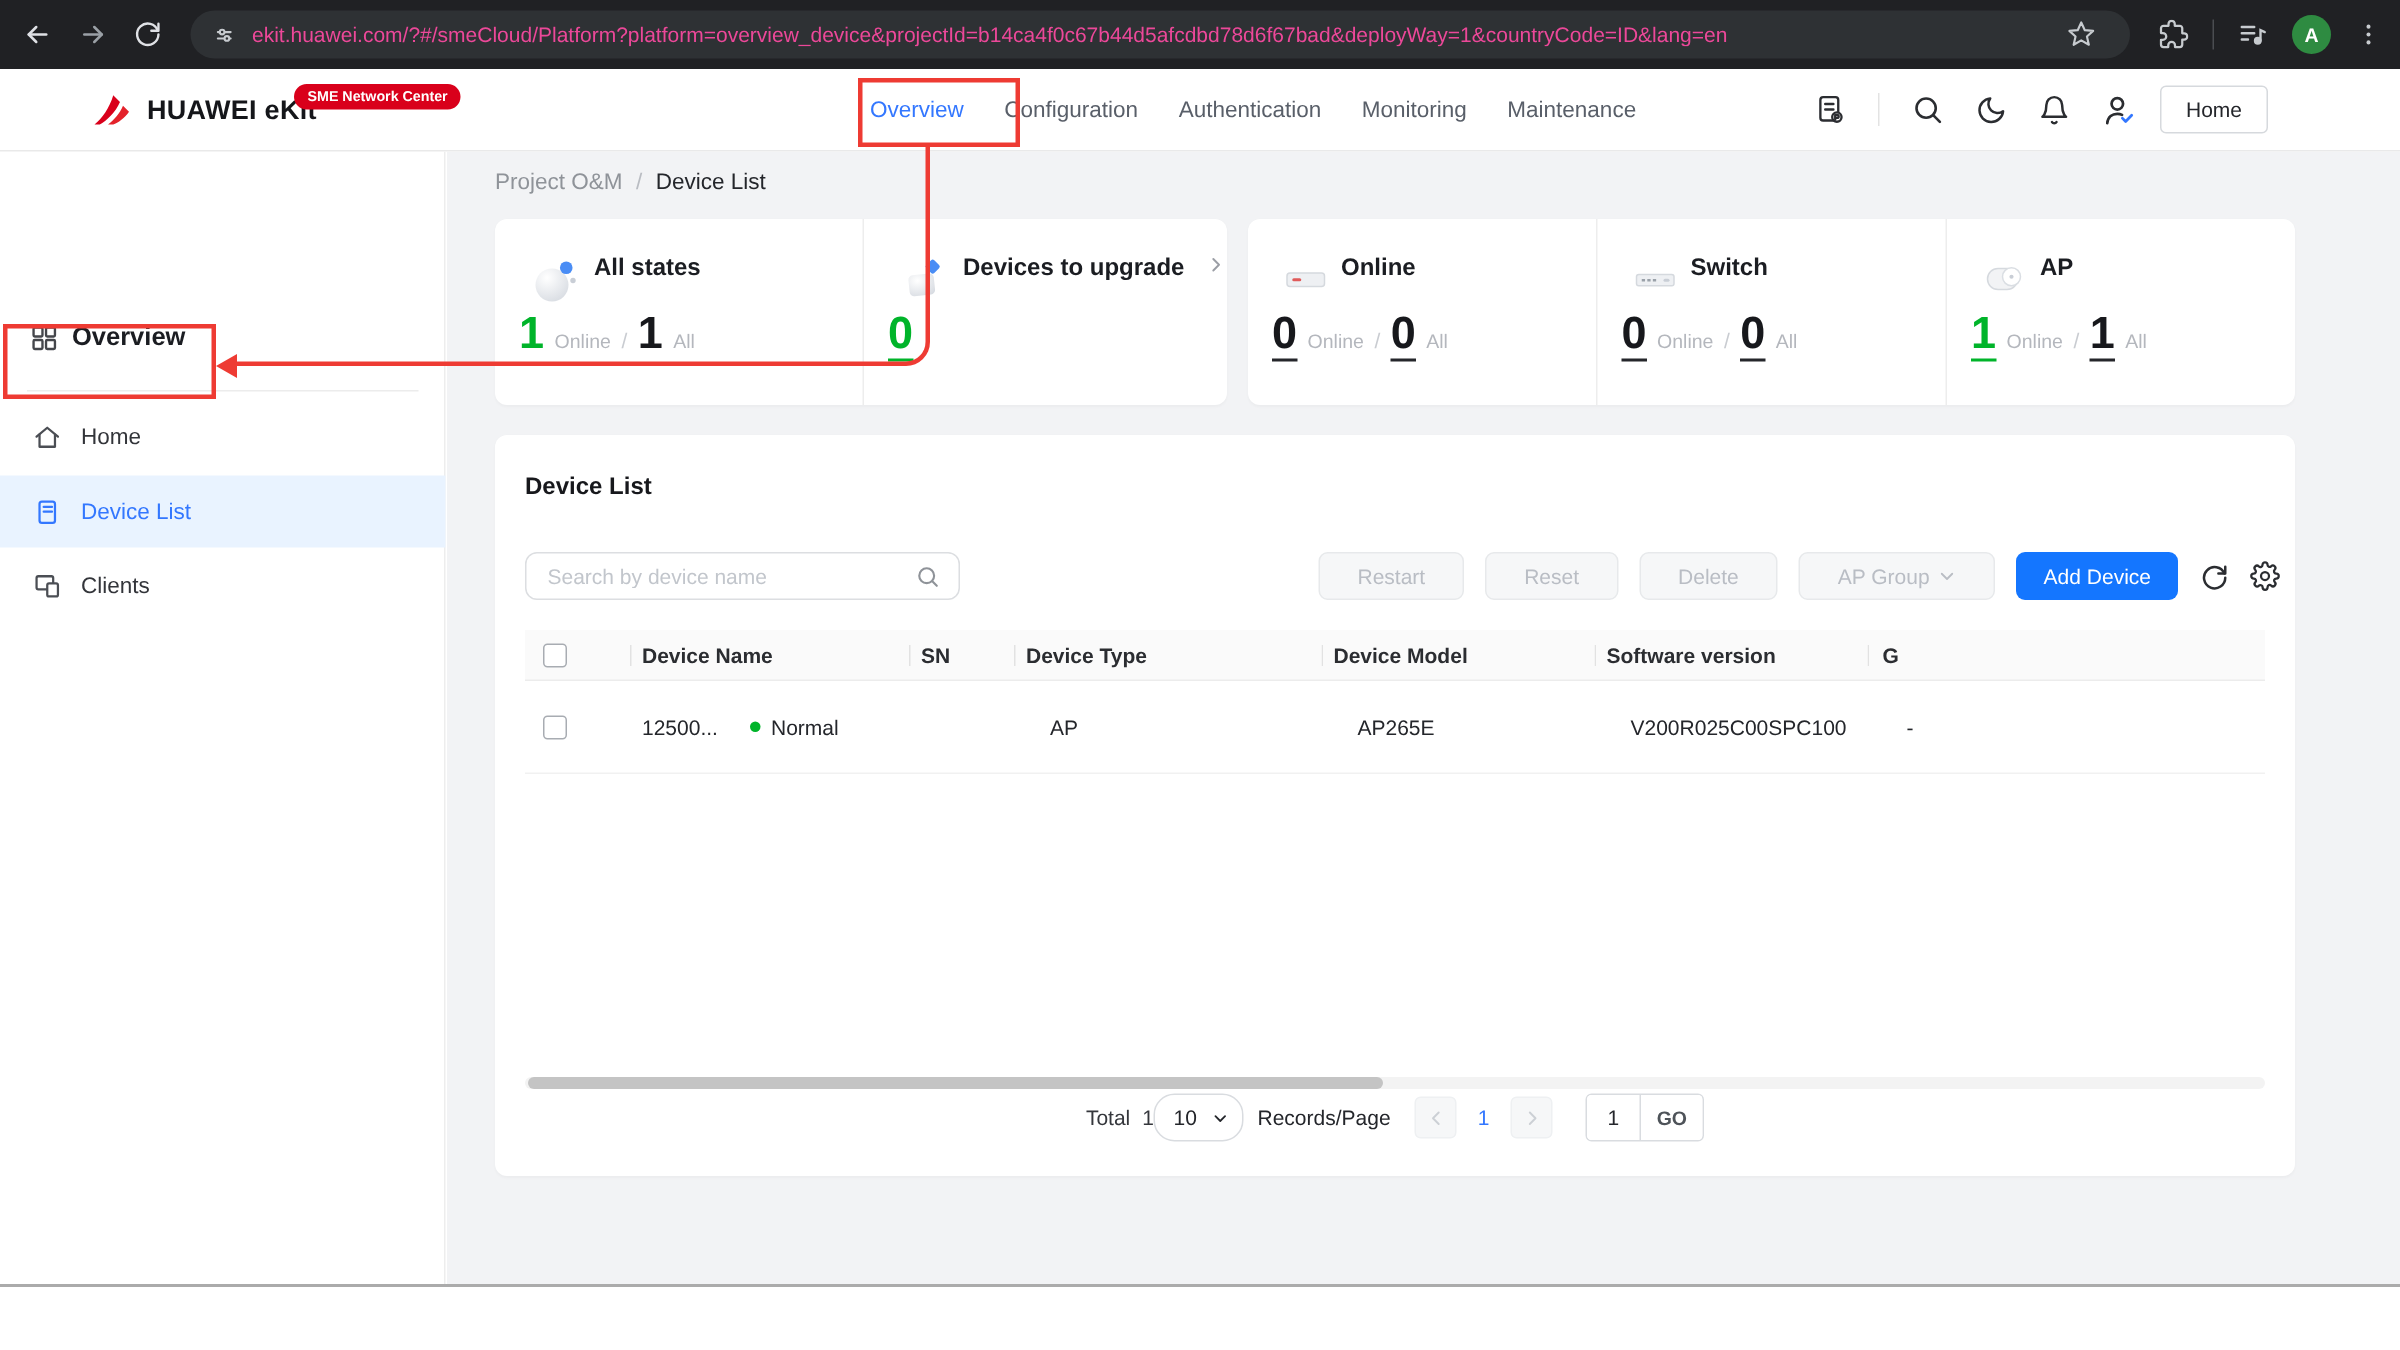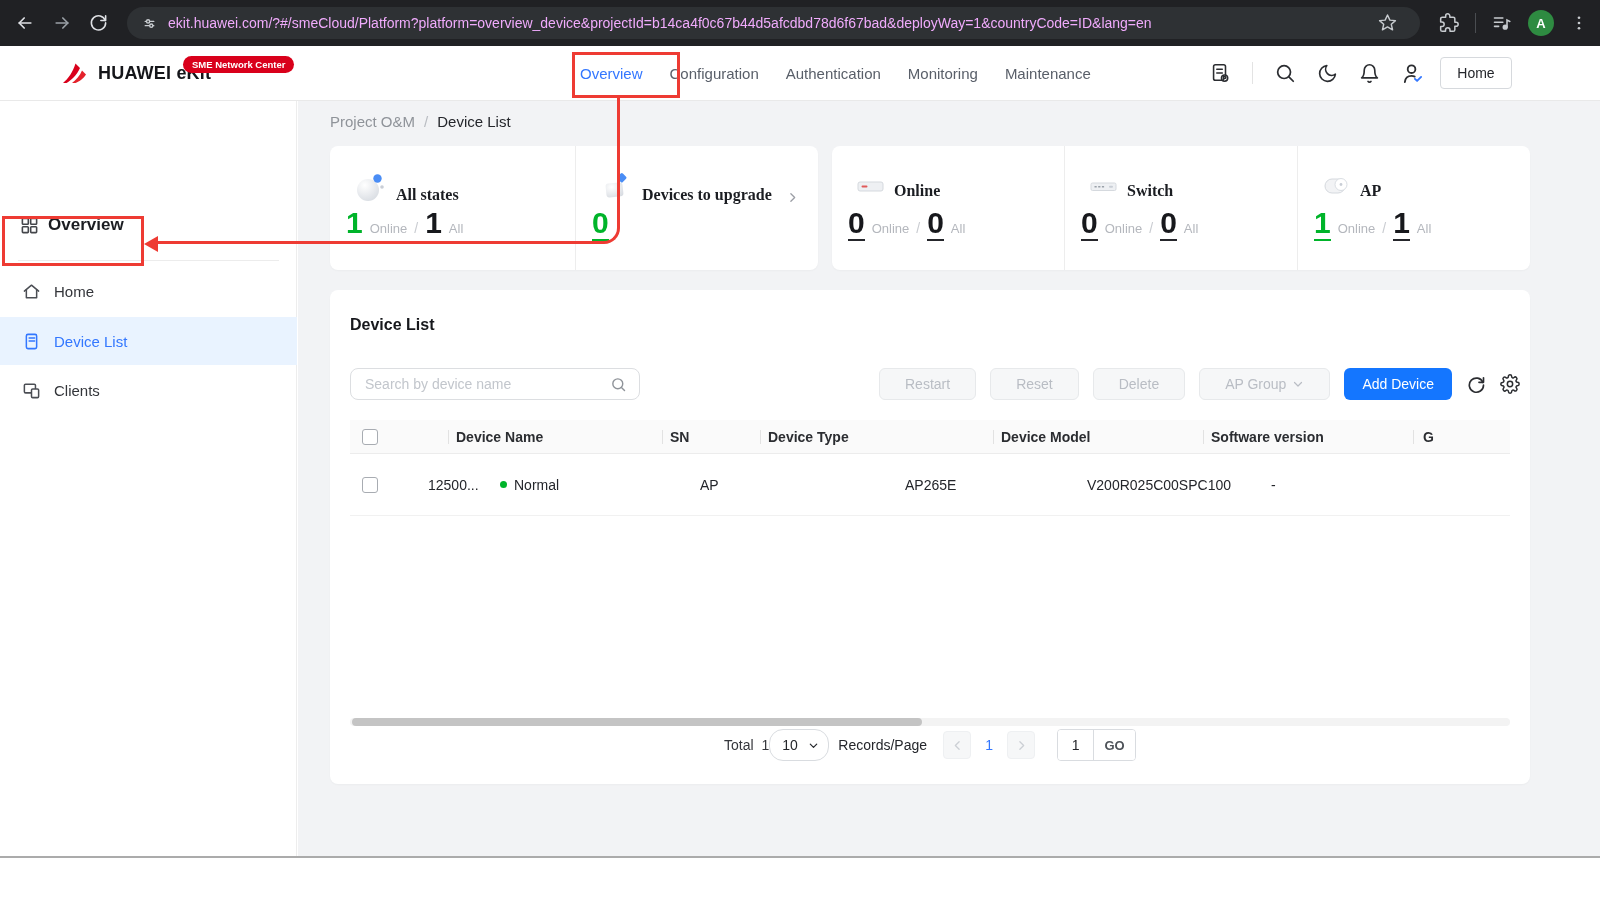--- a/index.html
+++ b/index.html
@@ -5,33 +5,33 @@
   * { margin:0; padding:0; box-sizing:border-box; }
   html,body { width:1600px; height:900px; overflow:hidden; background:#fff;
     font-family:"Liberation Sans","DejaVu Sans",sans-serif; }
   svg { display:block; }
 
   
   .browser-bar { position:absolute; left:0; top:0; width:1600px; height:46px; background:#202124; }
   .nav-btn { position:absolute; top:13px; width:20px; height:20px; color:#dfe1e5; cursor:pointer; }
   .url-pill { position:absolute; left:127px; top:7px; width:1293px; height:32px; background:#2e3134;
     border-radius:16px; display:flex; align-items:center; padding:0 40px 0 14px; overflow:hidden; }
-  .url-text { color:#f0abfc; font-size:14px; white-space:nowrap; overflow:hidden; margin-left:10px; }
+  .url-text { color:#ec4899; font-size:14px; white-space:nowrap; overflow:hidden; margin-left:10px; }
   .pill-star { position:absolute; left:1378px; top:13px; color:#c7cbcf; }
   .chrome-right { position:absolute; right:12px; top:0; height:46px; display:flex; align-items:center; gap:16px; }
   .chrome-divider { width:1px; height:20px; background:#4a4d51; }
   .avatar-circle { width:26px; height:26px; border-radius:50%; background:#2e8b41; color:#fff;
     font-size:13px; font-weight:bold; display:flex; align-items:center; justify-content:center; }
 
   
   .app-header { position:absolute; left:0; top:46px; width:1600px; height:55px; background:#fff;
     border-bottom:1px solid #e9e9e9; z-index:5; }
   .brand-wrap { position:absolute; left:60px; top:0; height:54px; display:flex; align-items:center; }
   .brand-text { font-size:18px; font-weight:bold; color:#15161a; margin-left:8px; letter-spacing:.2px; }
-  .sme-badge { position:absolute; left:183px; top:10px; background:var(--brand-red); color:#fff;
+  .sme-badge { position:absolute; left:196px; top:10px; background:var(--brand-red); color:#fff;
     font-size:9.5px; font-weight:bold; padding:3px 9px; border-radius:9px; white-space:nowrap; }
   .project-switch { position:absolute; left:283px; top:0; height:54px; display:flex; align-items:center;
     gap:9px; cursor:pointer; }
   .project-name { font-size:16px; color:#24262b; }
   .main-nav { position:absolute; left:580px; top:0; height:54px; display:flex; align-items:center; gap:27px; }
   .nav-item { font-size:15px; color:#595f69; cursor:pointer; white-space:nowrap; }
   .nav-item.active { color:#3377ff; }
   .header-icons { position:absolute; right:88px; top:0; height:54px; display:flex; align-items:center; gap:21px; }
   .hdr-divider { width:1px; height:22px; background:#e3e3e3; }
   .home-btn { position:absolute; right:88px; top:11px; width:72px; height:32px; border:1px solid #d6d9dd;
@@ -54,21 +54,21 @@
   .breadcrumb { position:absolute; left:32px; top:12px; font-size:15px; display:flex; gap:9px; }
   .bc-parent { color:#8f9399; cursor:pointer; }
   .bc-sep { color:#b9bcc2; }
   .bc-current { color:#24262b; font-weight:500; }
 
   .card { position:absolute; top:45px; height:124px; background:#fff; border-radius:8px;
     box-shadow:0 1px 2px rgba(0,0,0,.03); }
   .card-1 { left:32px; width:488px; display:flex; }
   .card-2 { left:534px; width:698px; display:flex; }
   .stat-sec { position:relative; padding:24px 0 0 24px; }
-  .stat-head { display:flex; align-items:flex-end; gap:8px;font-family:Liberation Serif, serif; }
+  .stat-head { display:flex; align-items:flex-start; gap:8px; }
   .stat-title { font-size:16px; font-weight:bold; color:#1b1d22; }
   .stat-nums { position:absolute; left:16px; top:62px; display:flex; align-items:baseline; gap:7px; white-space:nowrap; }
   .num-big { font-size:30px; font-weight:bold; color:#17181c; line-height:1; }
   .num-green { color:var(--green); }
   .num-ul { border-bottom:2px solid #25262b; padding-bottom:1px; cursor:pointer; }
   .num-ul.num-green { border-bottom-color:var(--green); }
   .num-label { font-size:13px; color:#b4b7bd; }
   .num-slash { font-size:14px; color:#c9ccd1; }
   .sec-divider { border-left:1px solid #ededed; }
   .chev-right { color:#9b9ea5; margin-left:6px; }
@@ -83,21 +83,21 @@
   .search-box input::placeholder { color:#c2c6cc; }
   .search-box .s-icon { margin-right:12px; color:#8f9399; }
   .actions { position:absolute; right:10px; top:78px; display:flex; align-items:center; gap:14px; }
   .btn-gray { height:32px; padding:0 25px; background:#f6f7f8; border:1px solid #e7e9eb; border-radius:6px;
     font-size:14px; color:#b9bdc4; display:flex; align-items:center; gap:6px; cursor:default; white-space:nowrap; }
   .btn-primary { height:32px; padding:0 18px; background:var(--accent); border:none; border-radius:6px;
     font-size:14px; color:#fff; display:flex; align-items:center; cursor:pointer; white-space:nowrap; }
   .tool-icon { color:#2b2d31; cursor:pointer; }
 
   .tbl { position:absolute; left:20px; width:1160px; display:flex; overflow:hidden; }
-  .tbl-head { top:130px; height:34px; background:#fafafa; border-bottom:1px solid #ececec; align-items:center;gap:28px; }
+  .tbl-head { top:130px; height:34px; background:#fafafa; border-bottom:1px solid #ececec; align-items:center; }
   .tbl-row { top:164px; height:62px; border-bottom:1px solid #f1f1f1; align-items:center; background:#fff; }
   .col { flex:none; padding-left:8px; font-size:14px; color:#24262b; white-space:nowrap; overflow:hidden;
     display:flex; align-items:center; height:100%; position:relative; }
   .col-check { width:70px; padding-left:12px; }
   .col-name { width:186px; }
   .col-sn { width:70px; }
   .col-status { width:202px; }
   .col-type { width:205px; }
   .col-model { width:182px; }
   .col-sw { width:182px; }

